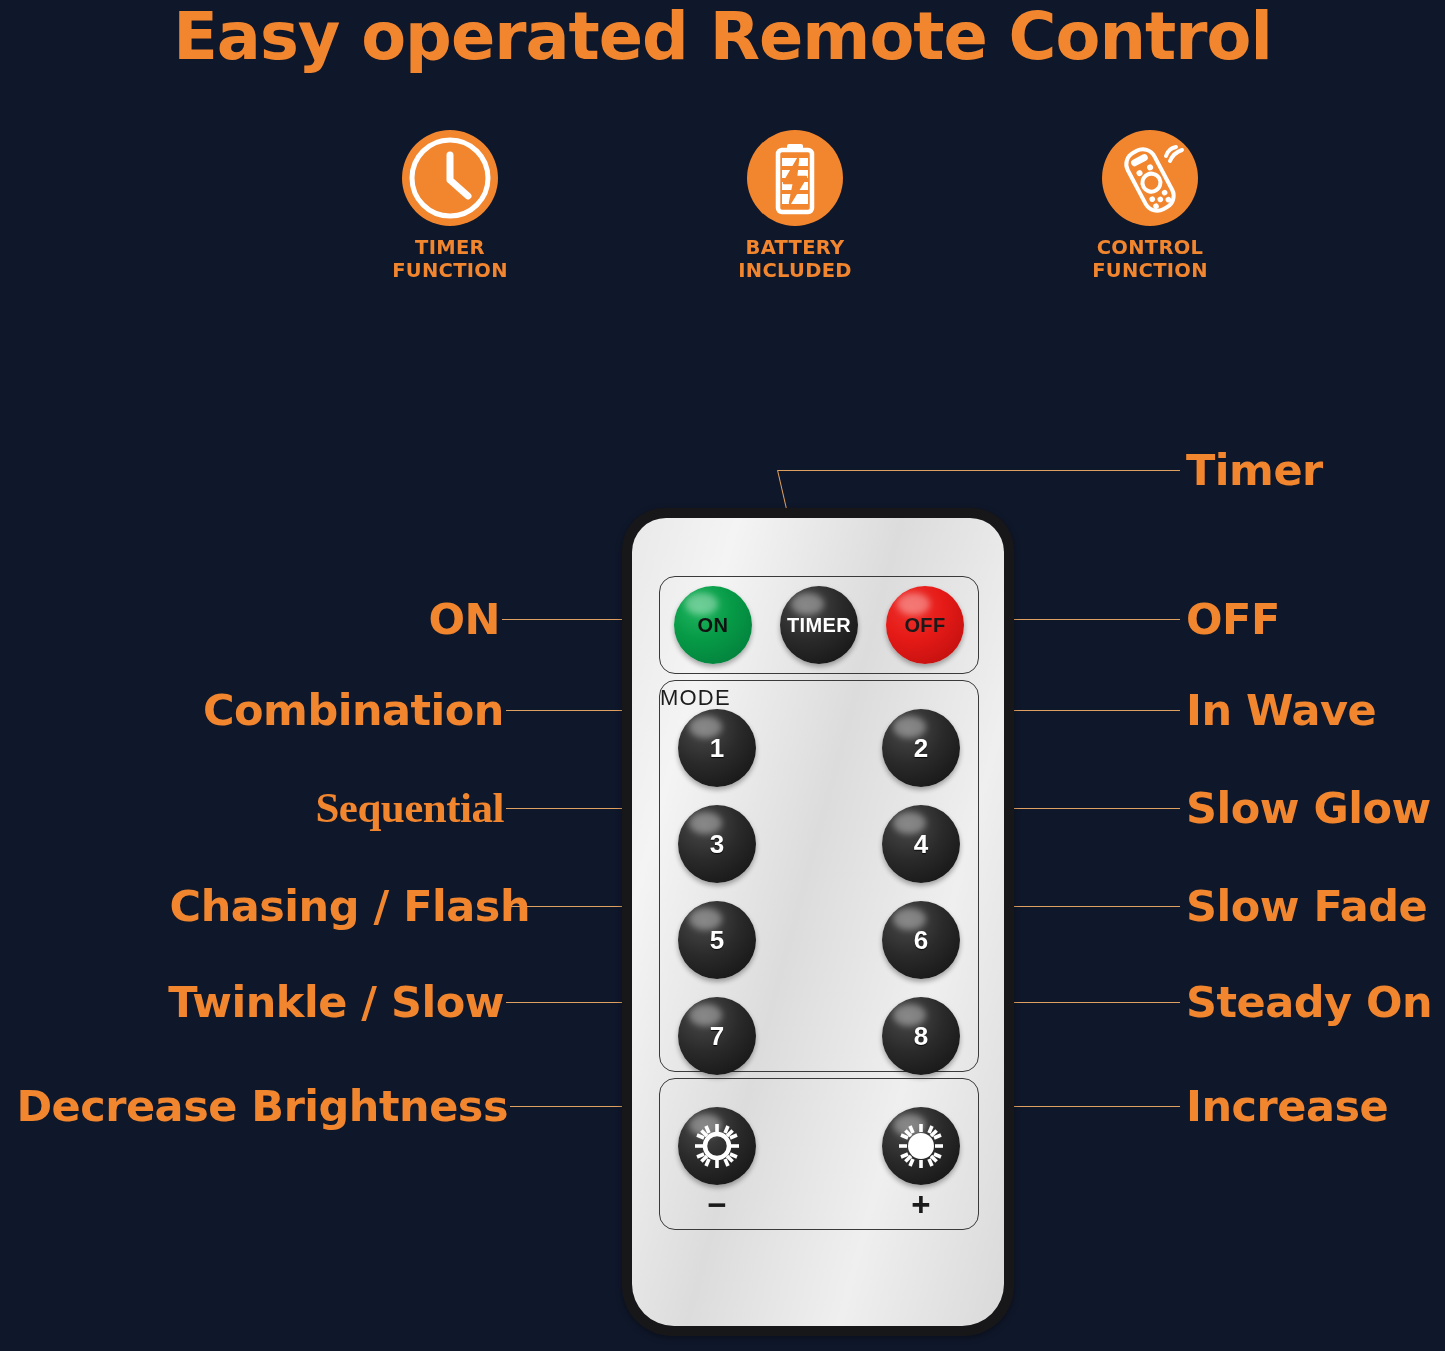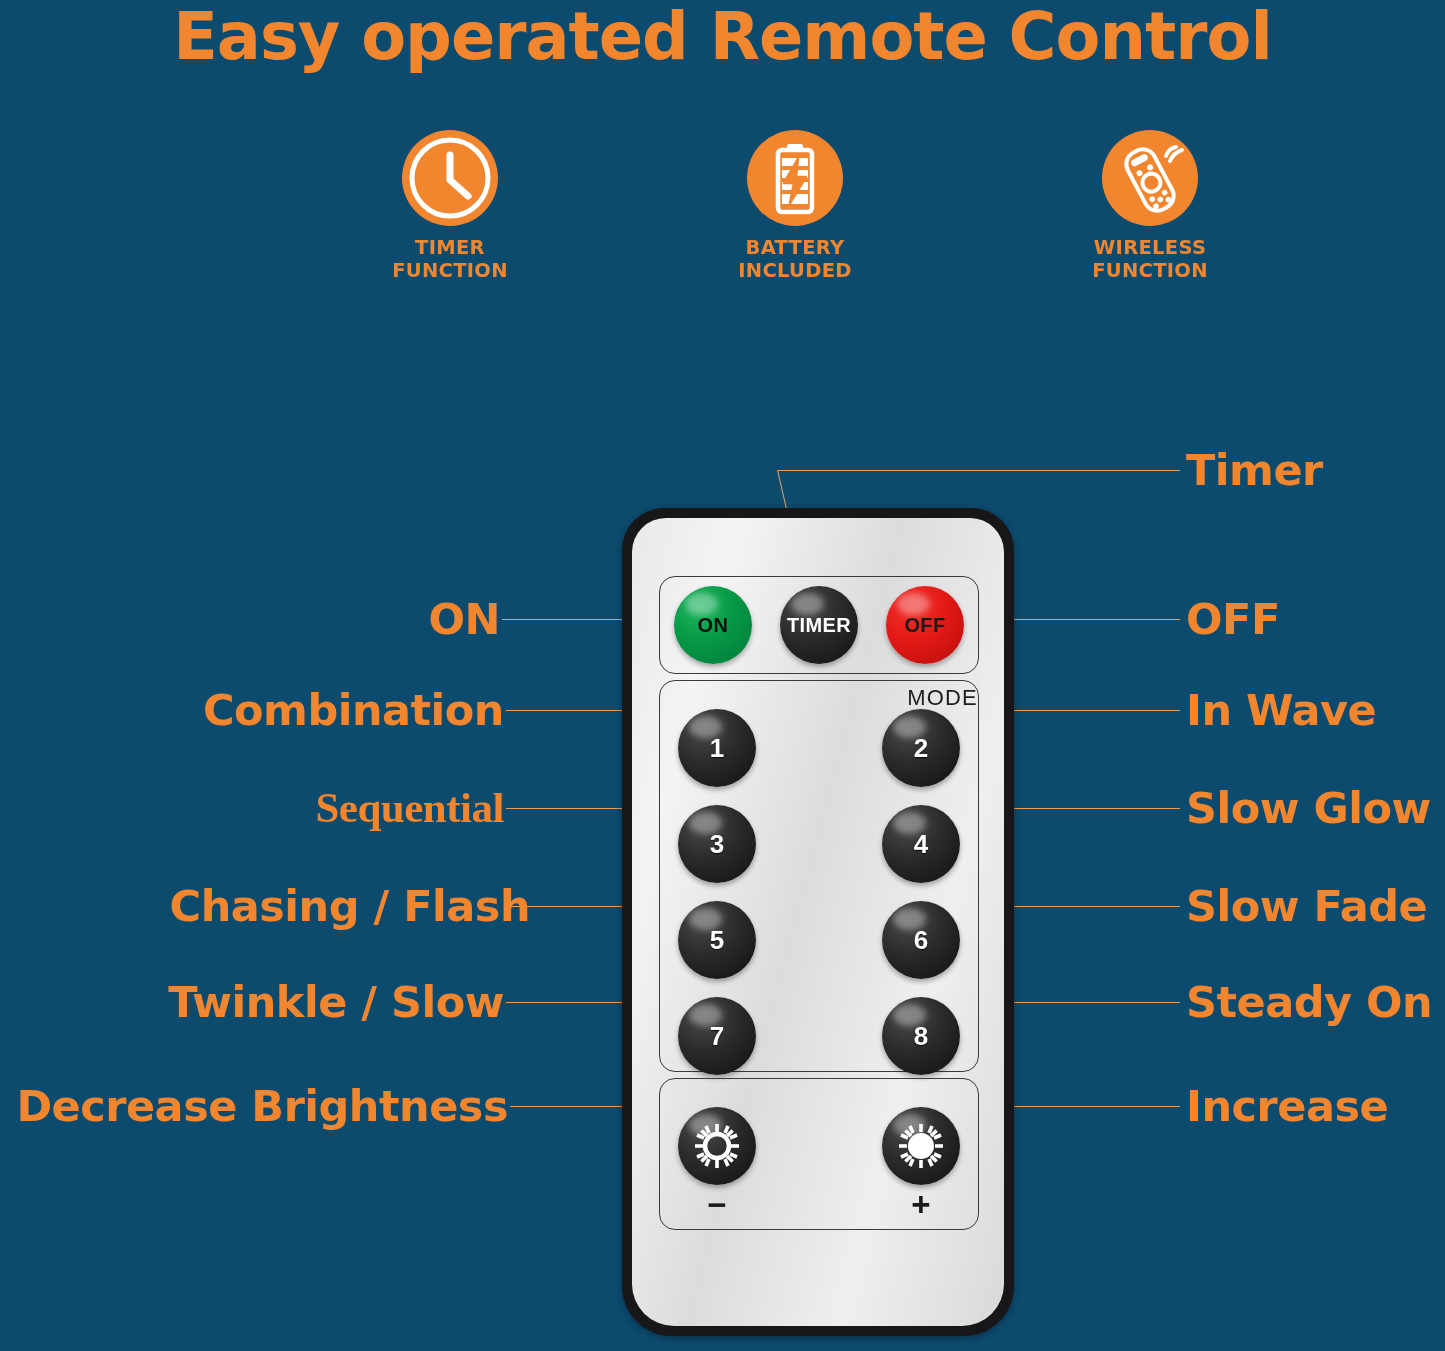--- a/index.html
+++ b/index.html
@@ -7,21 +7,21 @@
     padding: 0;
     background: #ffffff;
   }
   body {
     font-family: "Liberation Sans", sans-serif;
   }
   #page {
     position: relative;
     width: 1445px;
     height: 1351px;
-    background: #0c4a6e;
+    background: #0f172a;
     overflow: hidden;
   }
 
   
   .title {
     position: absolute;
     left: 0;
     top: -2px;
     width: 1445px;
     text-align: center;
@@ -93,21 +93,21 @@
     border-radius: 16px;
     background: transparent;
   }
   .panel-power { left: 27px; top: 58px; width: 318px; height: 96px; }
   .panel-mode  { left: 27px; top: 162px; width: 318px; height: 390px; }
   .panel-dim   { left: 27px; top: 560px; width: 318px; height: 150px; }
 
   .panel-title {
     position: absolute;
     width: 100%;
-    text-align: right;
+    text-align: left;
     font-family: "Liberation Sans", sans-serif;
     font-size: 22px;
     color: #1d1d1d;
     letter-spacing: 1.2px;
   }
   .mode-title { top: 4px; }
   .dim-title  { top: 4px; }
 
   
   .btn {
@@ -268,21 +268,21 @@
             <circle cx="50" cy="74" r="2.8" fill="#ffffff"></circle>
             <circle cx="57" cy="70" r="2.8" fill="#ffffff"></circle>
             <circle cx="43" cy="78" r="2.8" fill="#ffffff"></circle>
             <circle cx="57" cy="78" r="2.8" fill="#ffffff"></circle>
           </g>
           <path d="M66 28 A13 13 0 0 1 76 19" fill="none" stroke="#ffffff" stroke-width="4" stroke-linecap="round"></path>
           <path d="M70 33 A20 20 0 0 1 82 22" fill="none" stroke="#ffffff" stroke-width="4" stroke-linecap="round"></path>
         </svg>
       </div>
       <div class="feat-label">
-        <span>WIRELESS</span><br>
+        <span>CONTROL</span><br>
         <span>FUNCTION</span>
       </div>
     </div>
 
   </div>
 
   <div class="leader" style="left:502px;  top:619px;  width:208px;"></div>
   <div class="leader" style="left:926px;  top:619px;  width:254px;"></div>
   <div class="leader" style="left:778px;  top:470px;  width:402px;"></div>
   <div class="leader-diag" style="left:778px; top:470px; width:142px; transform:rotate(77deg);"></div>

